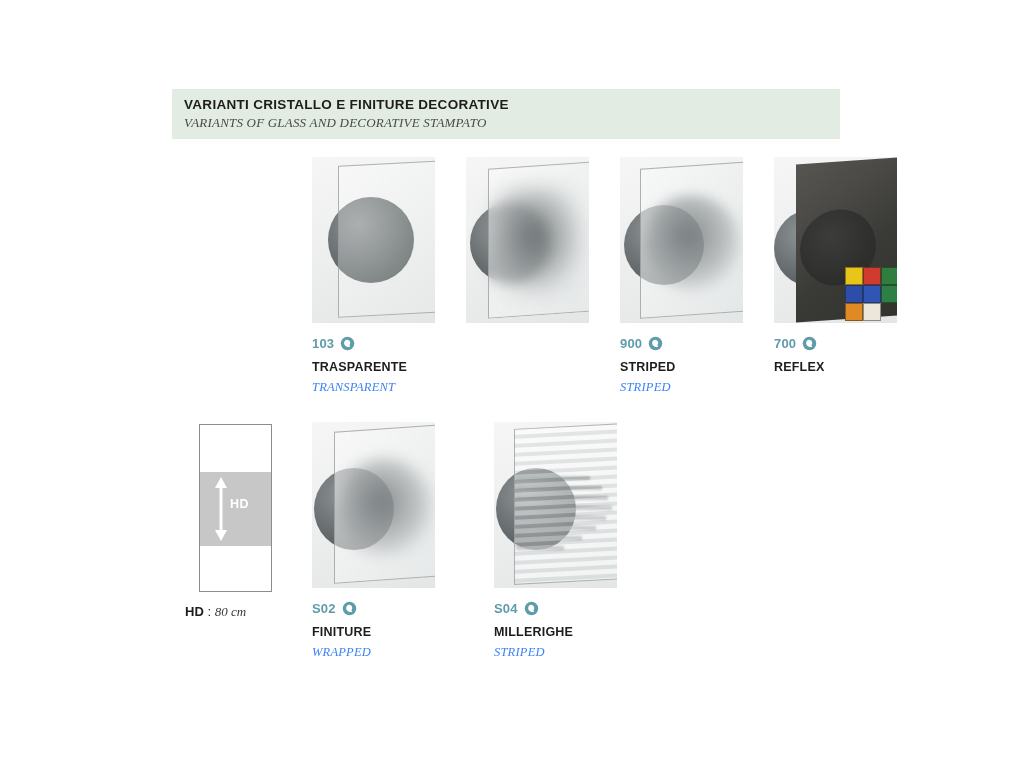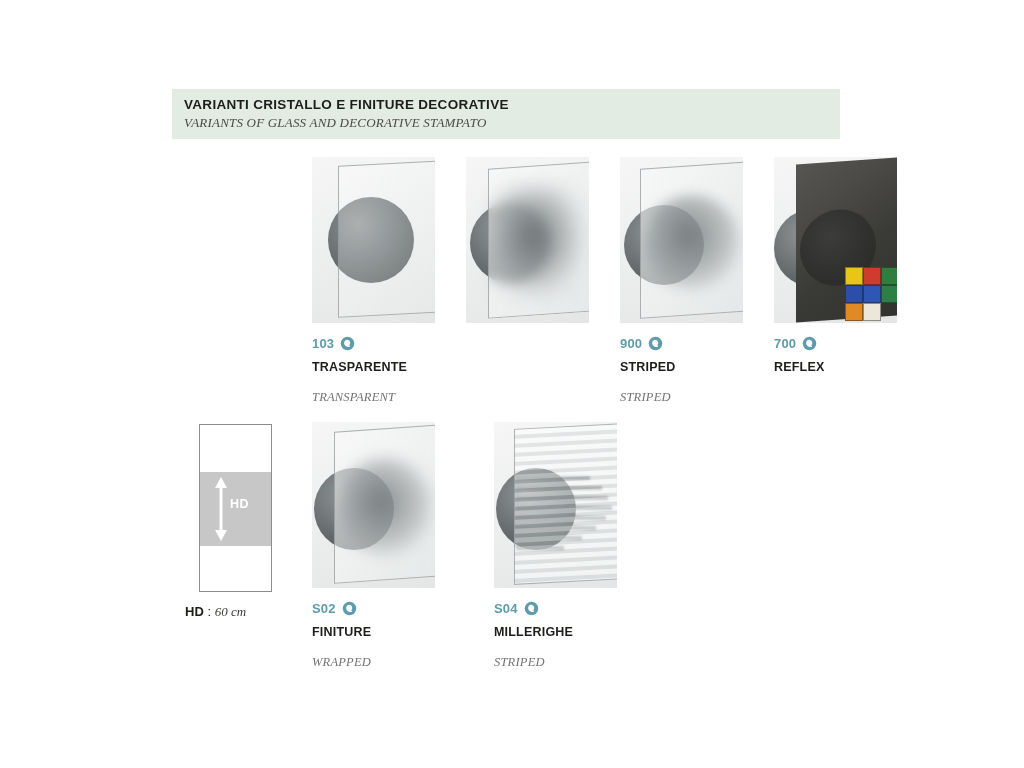--- a/index.html
+++ b/index.html
@@ -136,23 +136,23 @@
   
   .caption { margin-top: 12px; }
   .code-line { display:flex; align-items:center; gap:6px; height: 17px; }
   .code { font-size: 13px; font-weight: bold; color: #5f9cab; letter-spacing: .2px; }
   .glass-icon { width: 15px; height: 15px; display:block; }
   .name {
     margin-top: 8px;
     font-size: 12.5px; font-weight: bold; color: #1d1d1b; letter-spacing: .2px;
   }
   .name-en {
-    margin-top: 16px;
+    margin-top: 6px;
     font-family: "Liberation Serif", serif; font-style: italic;
-    font-size: 12.5px; color: #737373; letter-spacing: .2px;
+    font-size: 12.5px; color: #3b82f6; letter-spacing: .2px;
   }
 
   
   .hd-block { position:absolute; left: 199px; top: 424px; width: 80px; }
   .hd-figure {
     position: relative; width: 73px; height: 168px;
     border: 1px solid #8d8d8d; background: #ffffff;
   }
   .hd-band {
     position:absolute; left: 0; right: 0; top: 47px; height: 74px;
@@ -281,21 +281,21 @@
       <span class="hd-arrow">
         <svg viewBox="0 0 14 64" width="14" height="64" aria-hidden="true">
           <line x1="7" y1="8" x2="7" y2="56" stroke="#ffffff" stroke-width="3"></line>
           <polygon points="7,0 13,11 1,11" fill="#ffffff"></polygon>
           <polygon points="7,64 13,53 1,53" fill="#ffffff"></polygon>
         </svg>
       </span>
       <span class="hd-label">HD</span>
     </div>
     <div class="hd-caption">
-      <span class="b">HD</span><span> : </span><span class="i">60 cm</span>
+      <span class="b">HD</span><span> : </span><span class="i">80 cm</span>
     </div>
   </div>
 
   <div class="row row-2">
 
     <div class="cell">
       <div class="thumb t5">
         <div class="scene"></div>
         <div class="sphere"></div>
         <div class="pane"></div>

